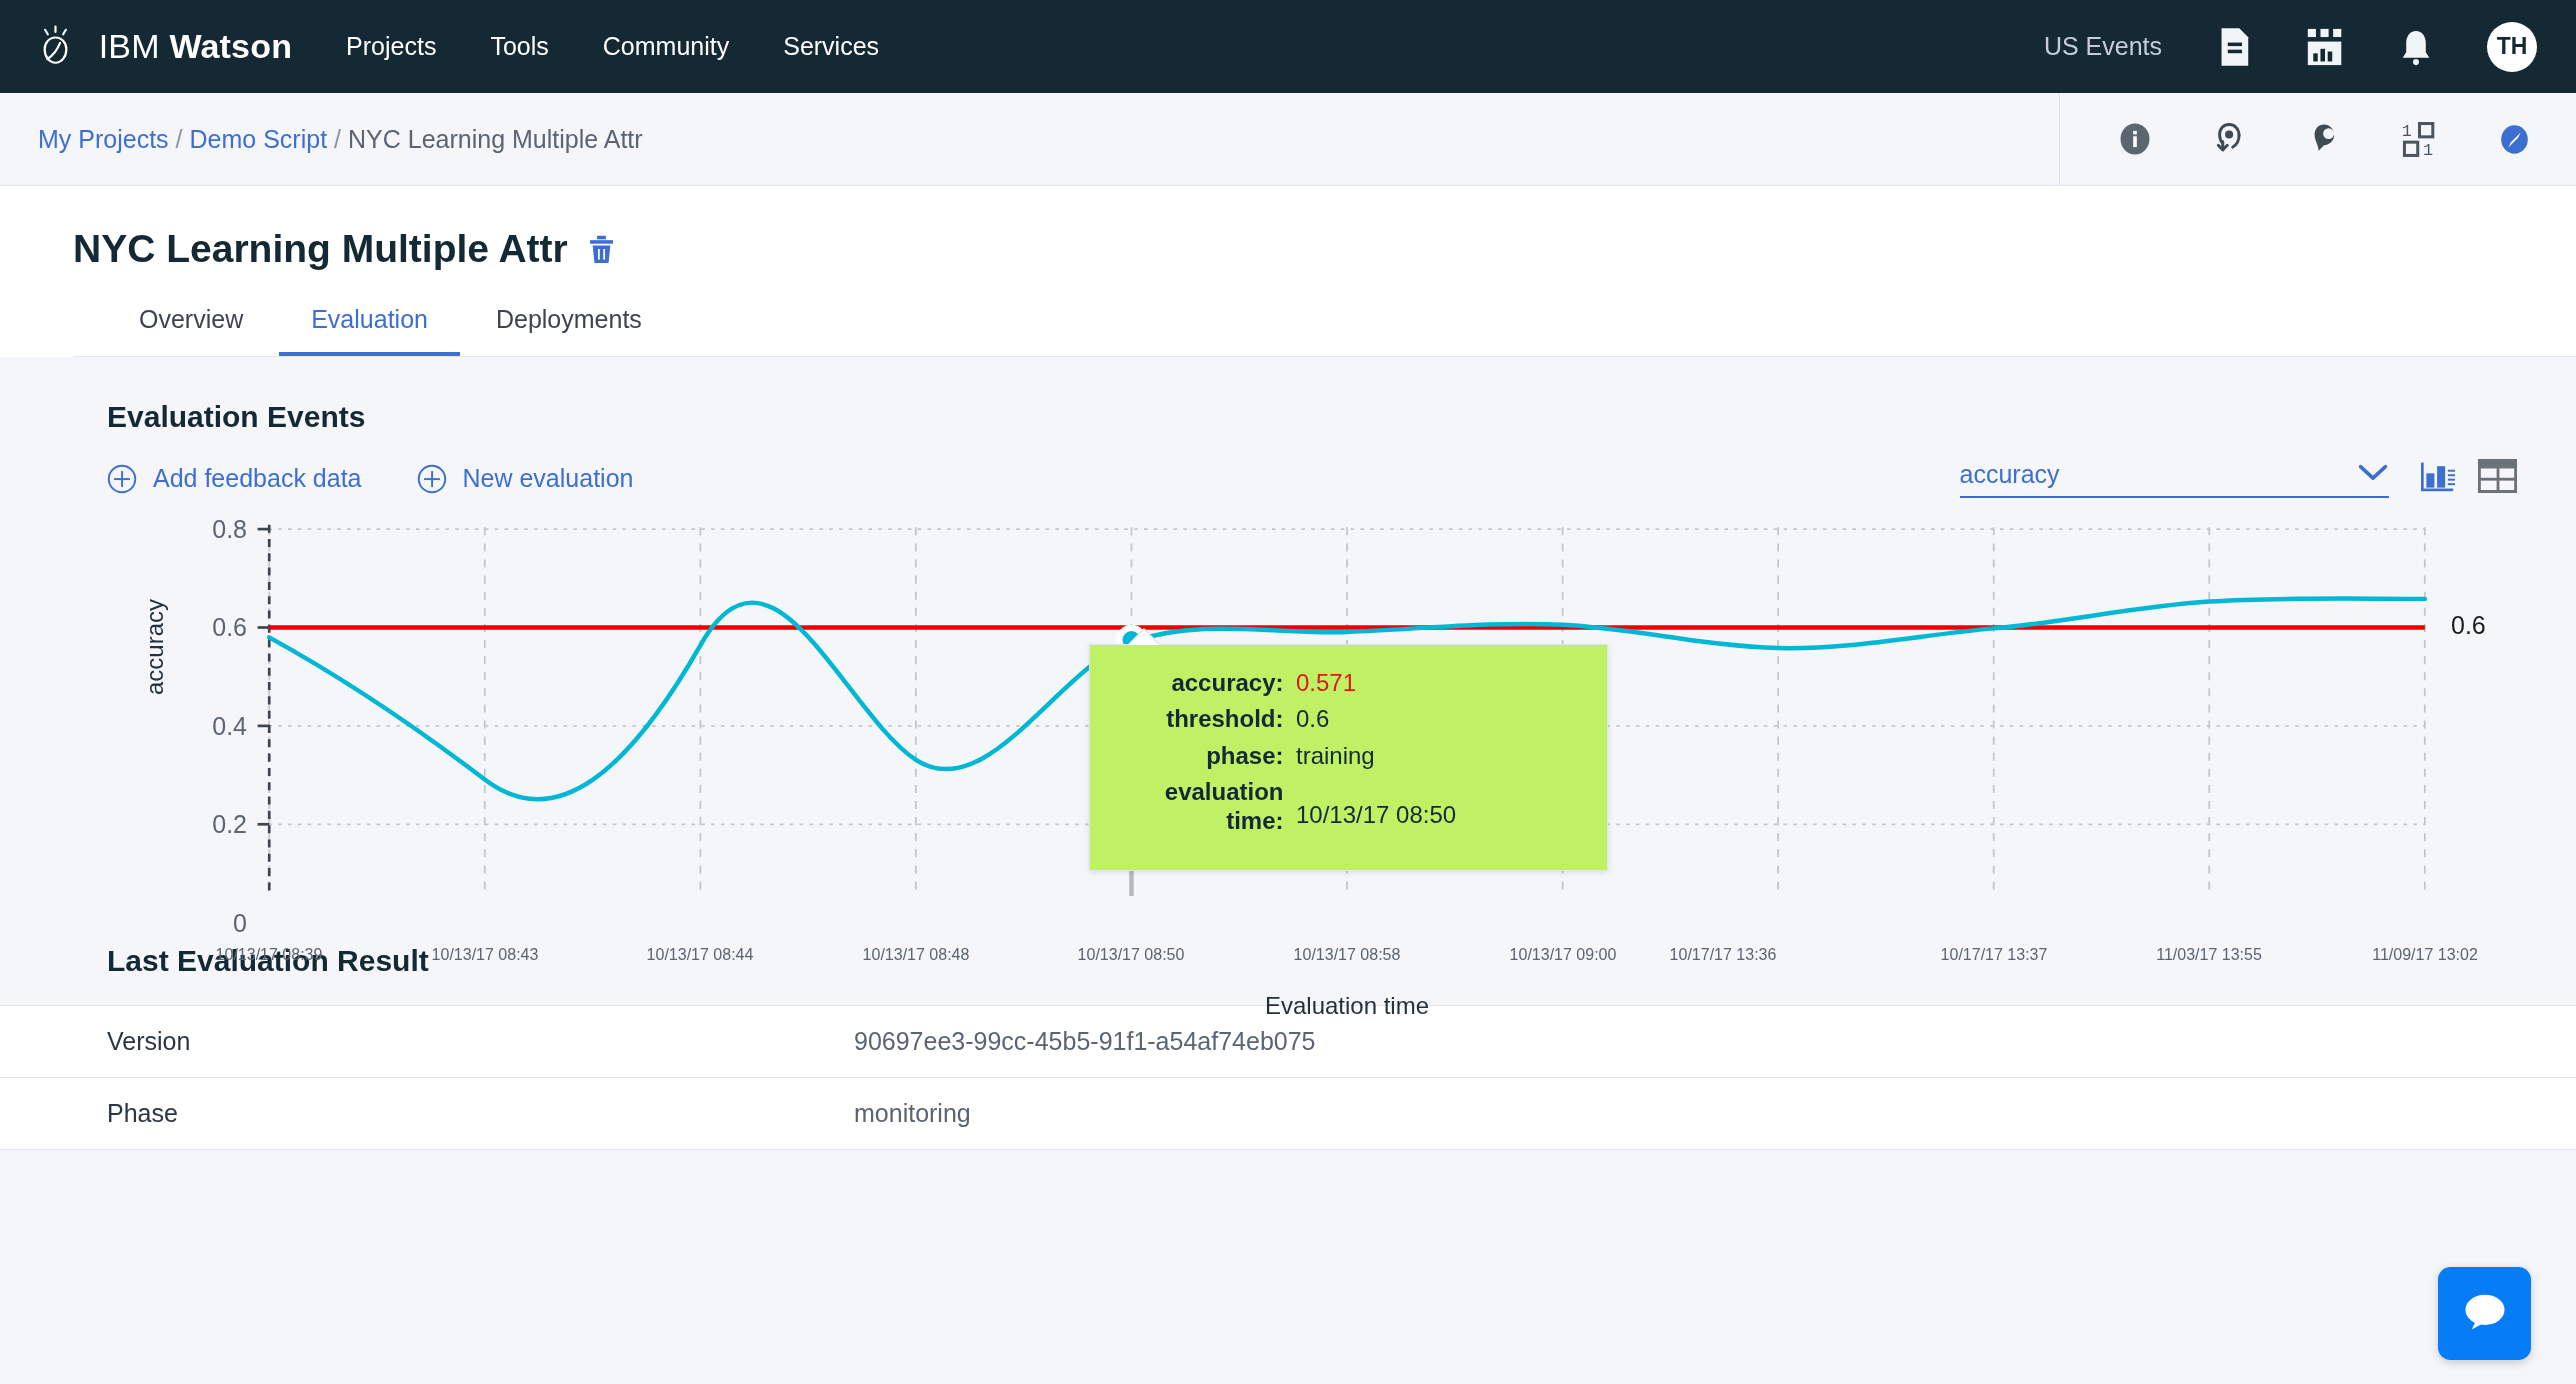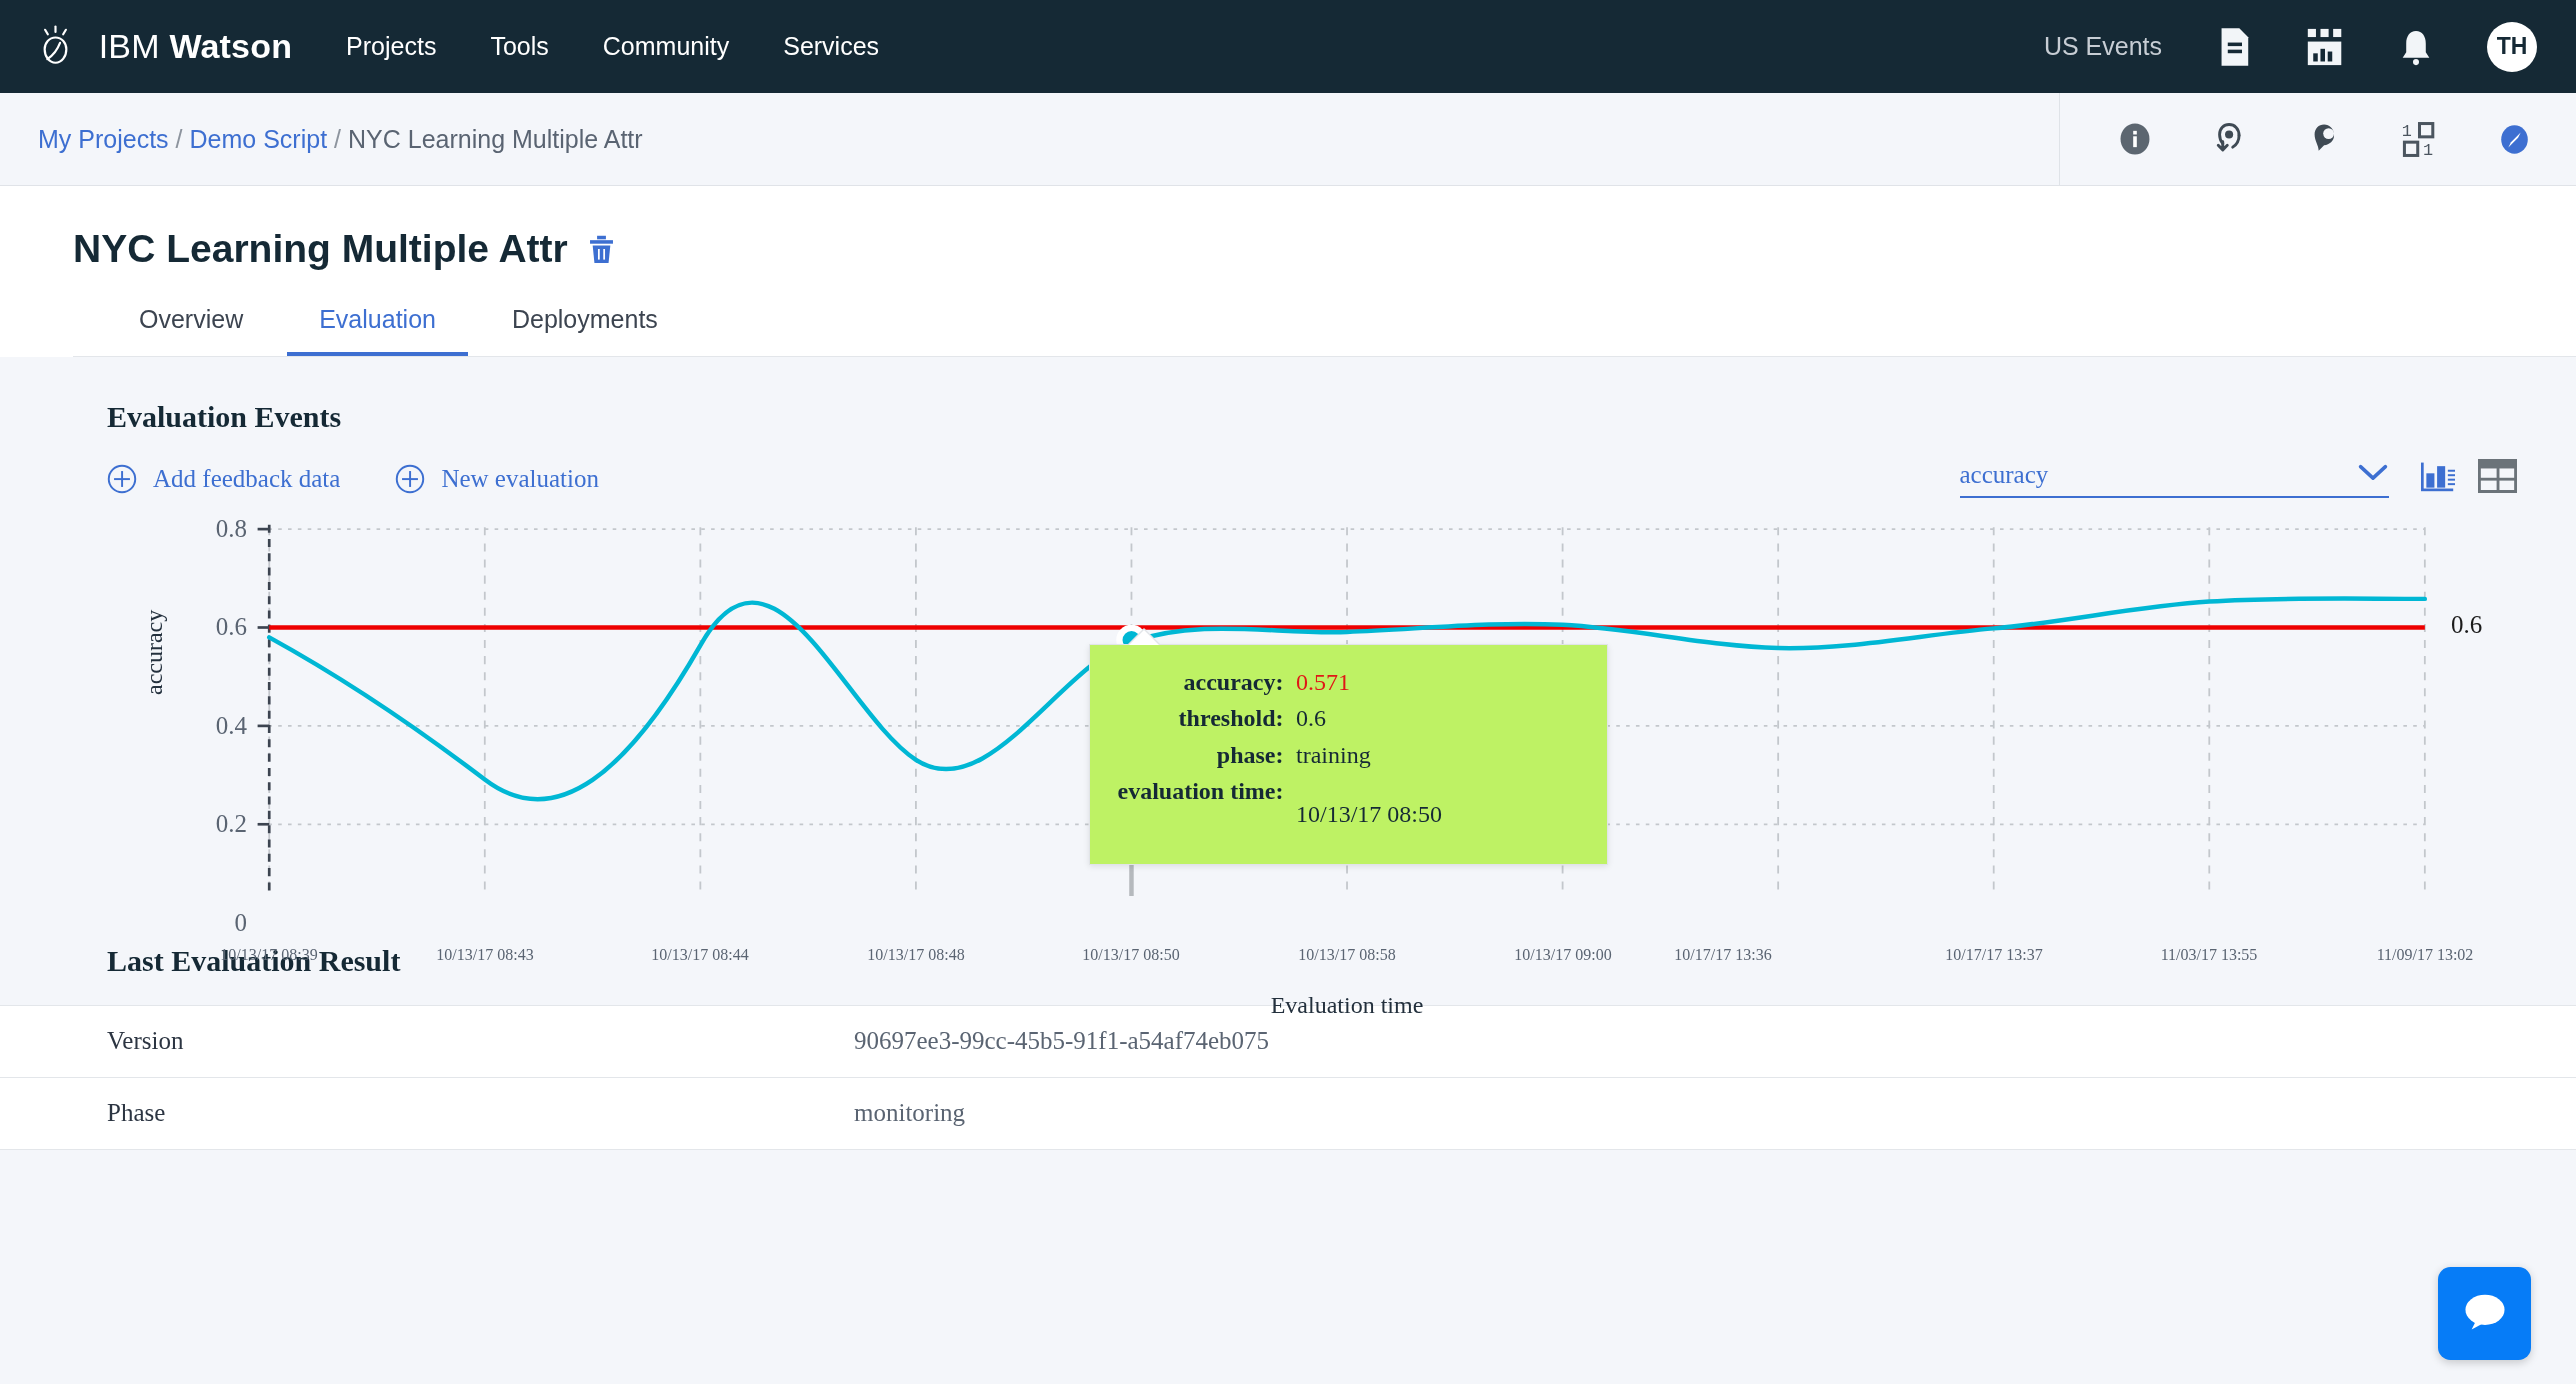--- a/index.html
+++ b/index.html
@@ -45,30 +45,30 @@
     margin-left: auto; display: flex; align-items: center; gap: 54px;
     padding: 0 41px 0 54px; height: 100%; border-left: 0.9px solid #dfe3e8;
   }
   .crumb-icon { width: 41px; height: 41px; display: flex; align-items: center; justify-content: center; cursor: pointer; }
 
   
   .titleblock { background: #ffffff; padding: 41px 0 0 73px; }
   .page-title-row { display: flex; align-items: center; gap: 19.7px; }
   .page-title { font-size: 39px; font-weight: 700; color: #152935; white-space: nowrap; }
   .trash-icon { cursor: pointer; display: flex; align-items: flex-end; }
-  .tabs { display: flex; align-items: flex-start; gap: 12px; margin-top: 34px; padding-left: 34px; }
+  .tabs { display: flex; align-items: flex-start; gap: 4px; margin-top: 34px; padding-left: 34px; }
   .tab {
     font-size: 25px; color: #3c4450; padding: 0 32px 18px 32px;
     cursor: pointer; white-space: nowrap; border-bottom: 4.5px solid transparent;
   }
   .tab.active { color: #3d6fd1; border-bottom-color: #3d6fd1; }
   .tabs-underline { height: 0.9px; background: #e3e6ea; }
 
   
-  .main { background: #f4f6fa; padding: 0 0 0 0; font-family: Liberation Serif, serif; }
+  .main { background: #f4f6fa; padding: 0 0 0 0; }
   .section-title {
     font-size: 30px; font-weight: 700; color: #152935;
     padding: 43px 0 0 107px;
   }
   .actionrow {
     display: flex; align-items: center; padding: 25px 0 0 107px; position: relative;
   }
   .action-link {
     display: flex; align-items: center; gap: 16px; color: #3d6fd1;
     font-size: 25px; cursor: pointer; margin-right: 55px; white-space: nowrap;

